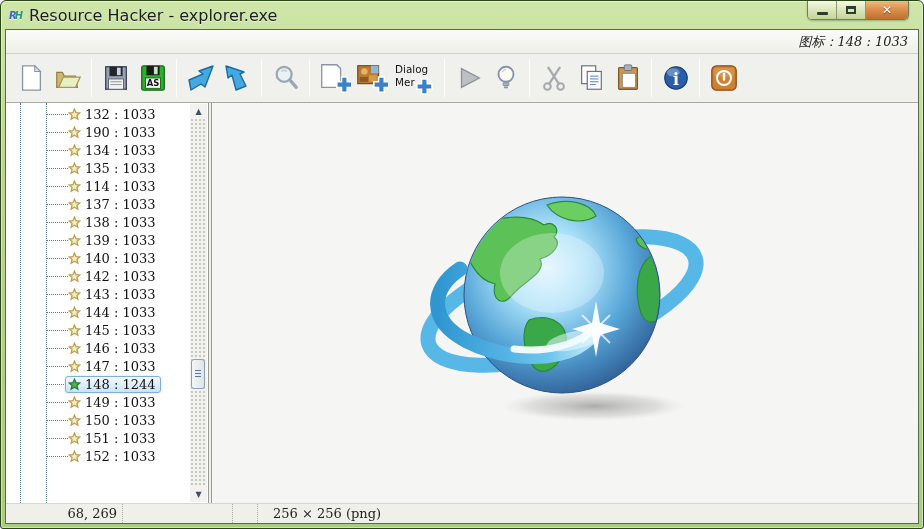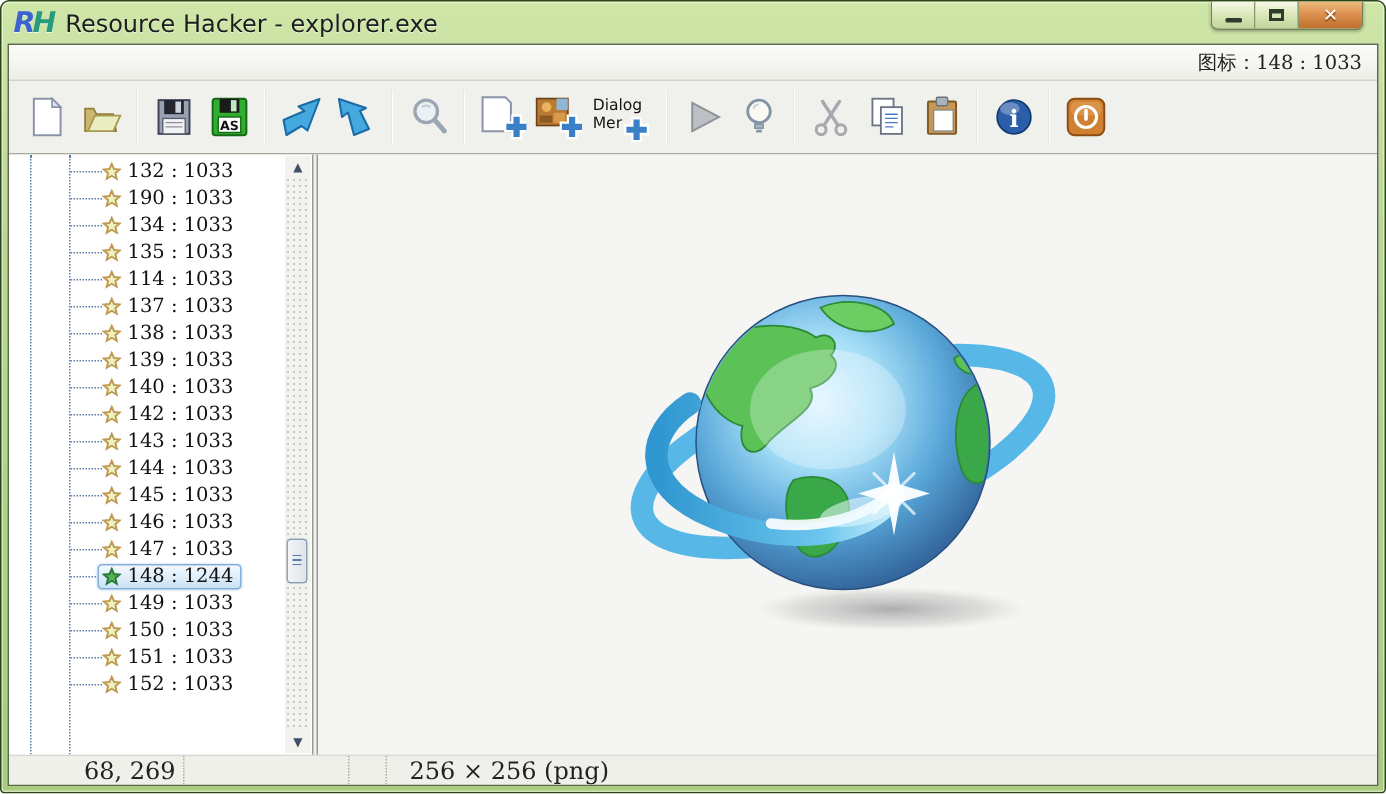--- a/index.html
+++ b/index.html
@@ -5,38 +5,38 @@
   * { margin:0; padding:0; box-sizing:border-box; }
   html,body { width:924px; height:529px; background:#fff; font-family:"DejaVu Sans", sans-serif; }
 
   .window { position:relative; width:924px; height:529px;
     background:linear-gradient(#cfe6a8,#b9d792 30%,#a9cc80);
     border:1px solid #2c4618; border-radius:6px 6px 3px 3px;
     padding:28px 4px 4px; box-shadow:inset 0 0 0 1px rgba(255,255,255,.45); }
 
   
   .titlebar { position:absolute; top:0; left:0; right:0; height:28px; display:flex; align-items:center; padding:0 8px; }
-  .app-logo { font-weight:bold; font-style:italic; font-size:19px; letter-spacing:-2px; margin-right:8px; text-shadow:0 1px 0 rgba(255,255,255,.7); }
+  .app-logo { font-weight:bold; font-style:italic; font-size:10px; letter-spacing:-2px; margin-right:8px; text-shadow:0 1px 0 rgba(255,255,255,.7); }
   .app-logo .r { color:#3b62cf; font-style:italic; }
   .app-logo .h { color:#2a9a7e; font-style:italic; }
   .title-text { font-size:16px; color:#1c1c1c; text-shadow:0 1px 0 rgba(255,255,255,.6); }
   .winbtns { position:absolute; top:0; right:14px; display:flex; border:1px solid #6f7f5b; border-top:none; border-radius:0 0 5px 5px; overflow:hidden; height:19px; box-shadow:0 1px 2px rgba(0,0,0,.25); }
   .wbtn { width:29px; height:18px; display:flex; align-items:center; justify-content:center; background:linear-gradient(#f6f9e7,#dde8bc 45%,#c3d49a); border-right:1px solid #8a9a70; cursor:default; }
   .wbtn.close { width:42px; border-right:none; background:linear-gradient(#eebc7f,#dd9050 45%,#c0702c); }
   .glyph-min { width:11px; height:3px; background:#2d3d2d; border-radius:1px; margin-top:7px; }
   .glyph-max { width:10px; height:8px; border:2px solid #2d3d2d; border-top-width:3px; background:transparent; }
   .glyph-close { color:#fff; font-size:12px; font-weight:bold; text-shadow:0 1px 1px #7a4010; line-height:1; }
 
   
   .chrome { height:100%; border:1px solid #5a6a50; background:#f0f0ec; display:flex; flex-direction:column; }
 
   
   .menubar { height:24px; background:linear-gradient(#fbfbf9,#efefe9); border-bottom:1px solid #d2d2c8; display:flex; align-items:center; padding:0 4px; flex:0 0 auto; }
   .menuitem { font-size:12px; color:#222; padding:3px 9px; cursor:default; }
-  .menu-right { margin-left:auto; font-family:"DejaVu Serif", serif; font-size:13px; color:#222; padding-right:6px; }
+  .menu-right { margin-left:auto; font-family:"DejaVu Serif", serif; font-size:13px; color:#222; padding-right:6px;font-style:italic; }
 
   
   .toolbar { height:49px; background:linear-gradient(#fdfdfc,#ececе6 60%,#d4d4cc); background:linear-gradient(#fdfdfc,#ececе6 60%,#d4d4cc); border-bottom:1px solid #aaaaa2; display:flex; align-items:center; padding:0 6px; flex:0 0 auto; }
   .tbtn { width:37px; height:42px; display:flex; align-items:center; justify-content:center; border-radius:3px; }
   .tbtn svg { display:block; }
   .tbtn.wide { width:50px; }
   .tsep { width:1px; height:38px; background:#b2b2aa; border-right:1px solid #fdfdfa; margin:0 5px; }
 
   
   .content { flex:1 1 auto; display:flex; min-height:0; }
@@ -60,21 +60,21 @@
   .sb-thumb { position:absolute; left:1px; width:14px; top:64%; height:30px; border:1px solid #8fa0b4; border-radius:3px; background:linear-gradient(90deg,#f4f6f8,#dde4ea); }
   .sb-thumb::after { content:""; position:absolute; left:3px; right:3px; top:10px; height:8px;
     background:repeating-linear-gradient(#5a7aa0 0 1px, transparent 1px 3px); }
 
   .splitter { width:2px; background:#f0f0ec; flex:0 0 auto; }
   .mainpanel { position:relative; flex:1 1 auto; background:#f5f5f3; border-left:1px solid #9a9a94; overflow:hidden; }
   .globe-wrap { position:absolute; left:200px; top:70px; width:300px; height:260px; }
 
   
   .statusbar { height:20px; background:#f0f0ea; border-top:1px solid #d8d8d0; display:flex; align-items:center; flex:0 0 auto;
-    font-family:"DejaVu Serif", serif; font-size:16px; color:#222; }
+    font-family:"DejaVu Serif", serif; font-size:13px; color:#222; }
   .sp { height:100%; display:flex; align-items:center; border-right:1px dotted #ababa3; }
   .sp1 { width:117px; justify-content:flex-end; padding-right:5px; }
   .sp2 { width:110px; }
   .sp3 { width:25px; }
   .sp4 { flex:1; border-right:none; padding-left:15px; }
 </style>
 </head>
 <body>
 
 <div class="window">

